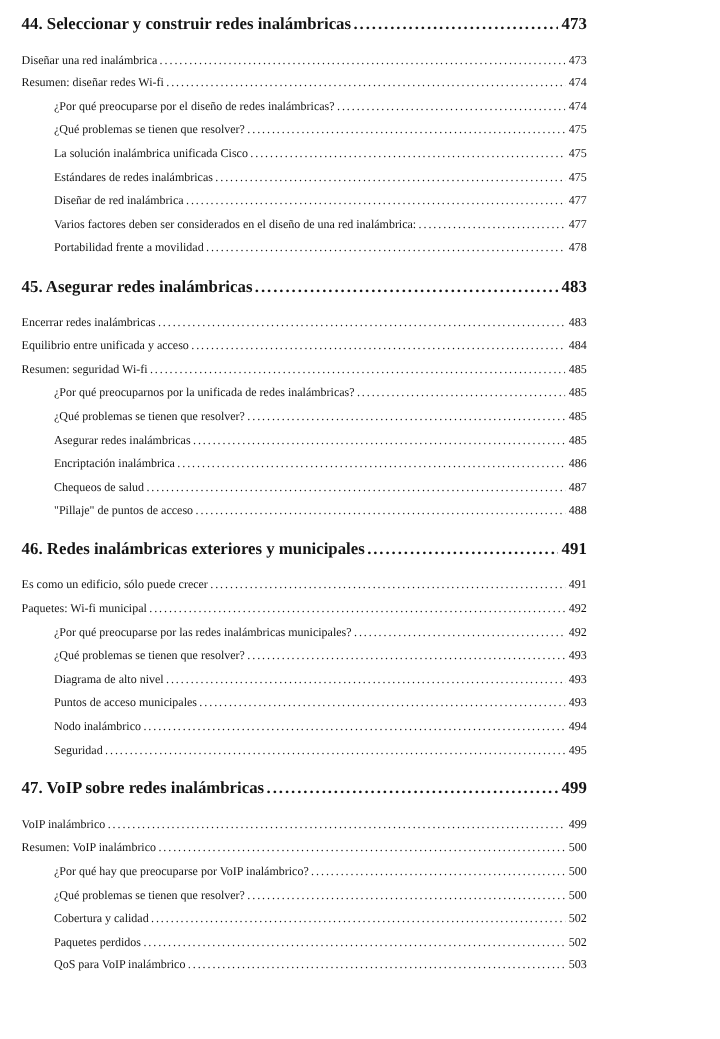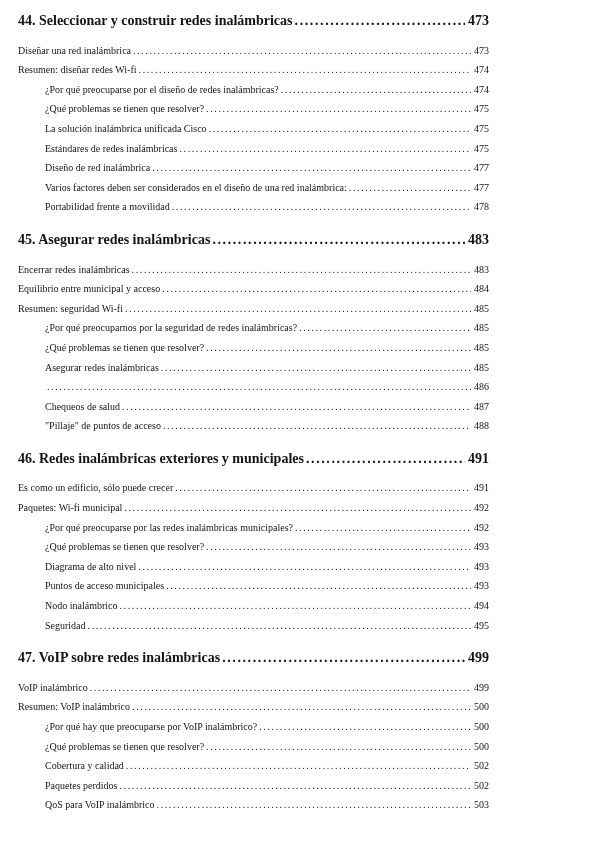--- a/index.html
+++ b/index.html
@@ -89,21 +89,21 @@
       <span class="title">La solución inalámbrica unificada Cisco</span>
       <span class="leader"></span>
       <span class="pagenum">475</span>
     </div>
     <div class="row l2">
       <span class="title">Estándares de redes inalámbricas</span>
       <span class="leader"></span>
       <span class="pagenum">475</span>
     </div>
     <div class="row l2">
-      <span class="title">Diseño de red inalámbrica</span>
+      <span class="title">Diseñar de red inalámbrica</span>
       <span class="leader"></span>
       <span class="pagenum">477</span>
     </div>
     <div class="row l2">
       <span class="title">Varios factores deben ser considerados en el diseño de una red inalámbrica: </span>
       <span class="leader"></span>
       <span class="pagenum">477</span>
     </div>
     <div class="row l2">
       <span class="title">Portabilidad frente a movilidad</span>
@@ -114,45 +114,46 @@
       <span class="title">45. Asegurar redes inalámbricas</span>
       <span class="leader"></span>
       <span class="pagenum">483</span>
     </div>
     <div class="row l1">
       <span class="title">Encerrar redes inalámbricas</span>
       <span class="leader"></span>
       <span class="pagenum">483</span>
     </div>
     <div class="row l1">
-      <span class="title">Equilibrio entre municipal y acceso</span>
+      <span class="title">Equilibrio entre unificada y acceso</span>
       <span class="leader"></span>
       <span class="pagenum">484</span>
     </div>
     <div class="row l1">
       <span class="title">Resumen: seguridad Wi-fi</span>
       <span class="leader"></span>
       <span class="pagenum">485</span>
     </div>
     <div class="row l2">
-      <span class="title">¿Por qué preocuparnos por la seguridad de redes inalámbricas?</span>
+      <span class="title">¿Por qué preocuparnos por la unificada de redes inalámbricas?</span>
       <span class="leader"></span>
       <span class="pagenum">485</span>
     </div>
     <div class="row l2">
       <span class="title">¿Qué problemas se tienen que resolver?</span>
       <span class="leader"></span>
       <span class="pagenum">485</span>
     </div>
     <div class="row l2">
       <span class="title">Asegurar redes inalámbricas</span>
       <span class="leader"></span>
       <span class="pagenum">485</span>
     </div>
     <div class="row l2">
+      <span class="title">Encriptación inalámbrica</span>
       <span class="leader"></span>
       <span class="pagenum">486</span>
     </div>
     <div class="row l2">
       <span class="title">Chequeos de salud</span>
       <span class="leader"></span>
       <span class="pagenum">487</span>
     </div>
     <div class="row l2">
       <span class="title">"Pillaje" de puntos de acceso</span>

